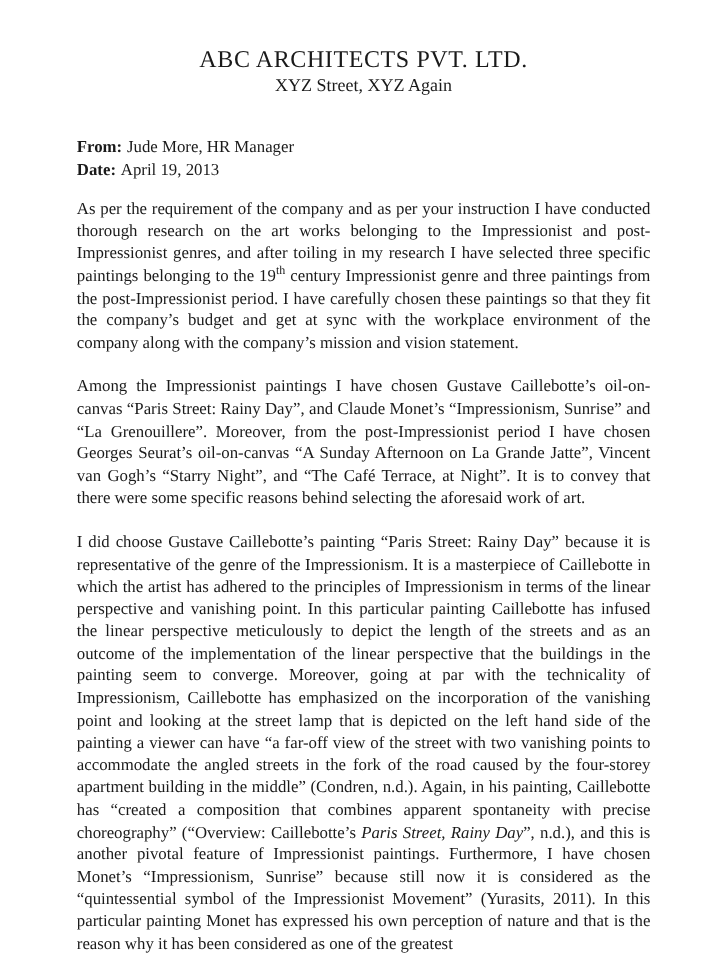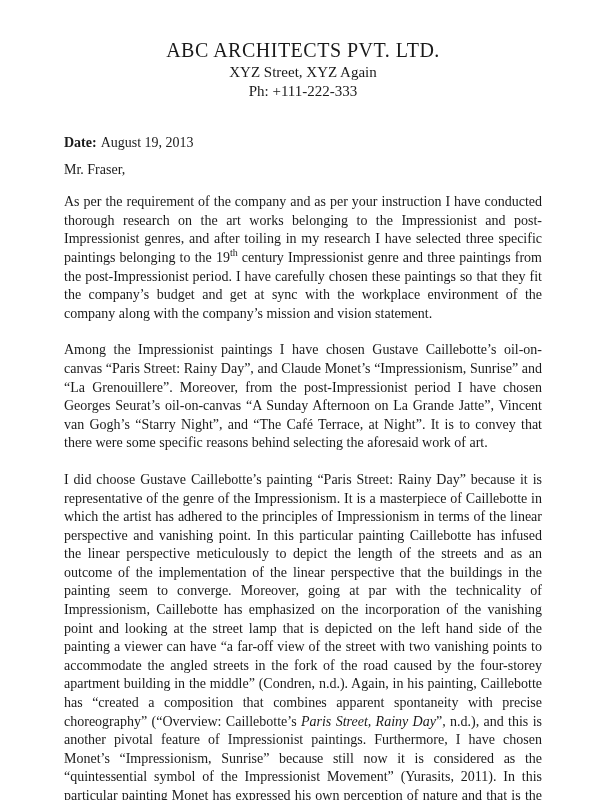--- a/index.html
+++ b/index.html
@@ -51,30 +51,31 @@
   .para em { font-style: italic; }
 </style>
 </head>
 <body>
 
 <div class="page">
 
   <div class="letterhead">
     <div class="company-name">ABC ARCHITECTS PVT. LTD.</div>
     <div class="letterhead-line">XYZ Street, XYZ Again</div>
-    <div class="letterhead-line">Ph: +111-222-333</div>
   </div>
 
   <div class="meta-block">
     <div class="meta-line">
-      <b>Date:</b><span>August 19, 2013</span>
+      <b>From:</b><span>Jude More, HR Manager</span>
+    </div>
+    <div class="meta-line">
+      <b>Date:</b><span>April 19, 2013</span>
     </div>
   </div>
 
-  <div class="salutation">Mr. Fraser,</div>
 
   <div class="letter-body">
       <p class="para"><span>As per the requirement of the company and as per your instruction I have conducted thorough research on the art works belonging to the Impressionist and post-Impressionist genres, and after toiling in my research I have selected three specific paintings belonging to the 19</span><sup>th</sup><span> century Impressionist genre and three paintings from the post-Impressionist period. I have carefully chosen these paintings so that they fit the company’s budget and get at sync with the workplace environment of the company along with the company’s mission and vision statement.</span></p>
       <p class="para"><span>Among the Impressionist paintings I have chosen Gustave Caillebotte’s oil-on-canvas “Paris Street: Rainy Day”, and Claude Monet’s “Impressionism, Sunrise” and “La Grenouillere”. Moreover, from the post-Impressionist period I have chosen Georges Seurat’s oil-on-canvas “A Sunday Afternoon on La Grande Jatte”, Vincent van Gogh’s “Starry Night”, and “The Café Terrace, at Night”. It is to convey that there were some specific reasons behind selecting the aforesaid work of art.</span></p>
       <p class="para"><span>I did choose Gustave Caillebotte’s painting “Paris Street: Rainy Day” because it is representative of the genre of the Impressionism. It is a masterpiece of Caillebotte in which the artist has adhered to the principles of Impressionism in terms of the linear perspective and vanishing point. In this particular painting Caillebotte has infused the linear perspective meticulously to depict the length of the streets and as an outcome of the implementation of the linear perspective that the buildings in the painting seem to converge. Moreover, going at par with the technicality of Impressionism, Caillebotte has emphasized on the incorporation of the vanishing point and looking at the street lamp that is depicted on the left hand side of the painting a viewer can have “a far-off view of the street with two vanishing points to accommodate the angled streets in the fork of the road caused by the four-storey apartment building in the middle” (Condren, n.d.). Again, in his painting, Caillebotte has “created a composition that combines apparent spontaneity with precise choreography” (“Overview: Caillebotte’s </span><em>Paris Street, Rainy Day</em><span>”, n.d.), and this is another pivotal feature of Impressionist paintings. Furthermore, I have chosen Monet’s “Impressionism, Sunrise” because still now it is considered as the “quintessential symbol of the Impressionist Movement” (Yurasits, 2011). In this particular painting Monet has expressed his own perception of nature and that is the reason why it has been considered as one of the greatest</span></p>
     </div>
 
 </div>
 
 </body></html>

